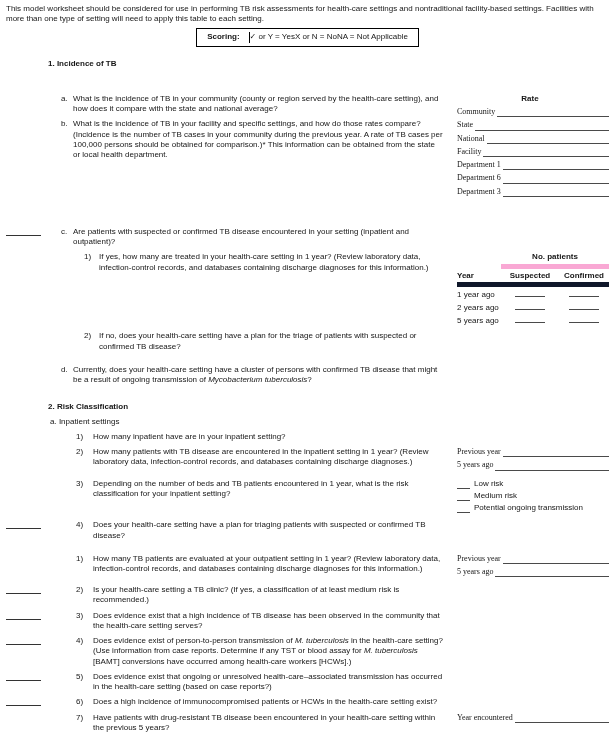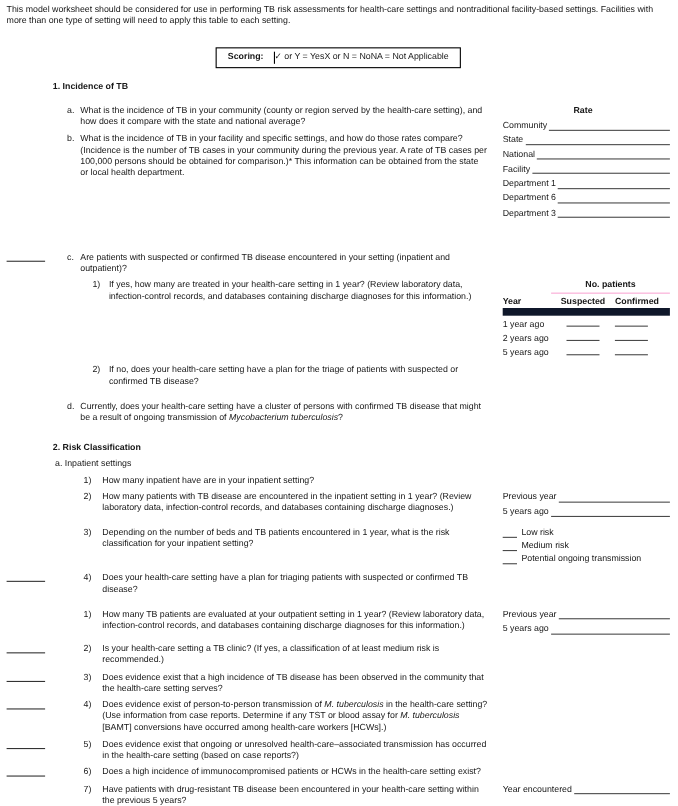--- a/index.html
+++ b/index.html
@@ -1,50 +1,50 @@
 <!DOCTYPE html>
 <html><head>
 <meta charset="utf-8">
 <style>
   *{box-sizing:border-box;margin:0;padding:0;}
   body{background:#fff;font-family:"Liberation Sans","DejaVu Sans",sans-serif;color:#161616;}
   .page{width:616px;min-height:733px;padding:4px 7px 10px 6px;font-size:8px;line-height:1.28;background:#fff;}
-  .intro{margin-bottom:19px;}
+  .intro{margin-bottom:4px;}
   .scoring-wrap{display:flex;justify-content:center;margin-bottom:12px;}
   .scoring-box{border:1px solid #000;display:flex;align-items:center;padding:3px 10px;gap:0;}
   .scoring-label{font-weight:bold;padding-right:9px;border-right:1px solid #000;}
   .content{padding-left:42px;}
   .row{display:flex;margin-bottom:5px;position:relative;}
   .left{flex:1;min-width:0;}
   .right{width:160px;flex:none;padding-left:8px;}
   .sec-title{font-weight:bold;margin-bottom:4px;}
-  .sec-title.big-gap{margin-bottom:12px;}
+  .sec-title.big-gap{margin-bottom:25px;}
   .sub-title{margin-left:2px;}
   .q-letter{display:flex;margin-left:13px;}
   .q-letter>.marker{width:12px;flex:none;}
   .q-num1{display:flex;margin-left:36px;}
   .q-num1>.marker{width:15px;flex:none;}
   .q-num2{display:flex;margin-left:28px;}
   .q-num2>.marker{width:17px;flex:none;}
   .qtext{flex:1;padding-right:6px;}
   .mb5{margin-bottom:5px;}
   .left-blank{position:absolute;left:-42px;top:8px;width:35px;border-bottom:1px solid #333;height:1px;}
   .g22{height:22px;}
   .g12{height:12px;}
   .g8{height:8px;}
   .rate-title{font-weight:bold;text-align:center;margin:0 6px 3px 0;}
-  .fill-row{display:flex;align-items:center;margin-bottom:3px;}
+  .fill-row{display:flex;align-items:flex-end;margin-bottom:3px;font-family:Liberation Serif, serif;}
   .fill-row .lbl{flex:none;padding-right:2px;white-space:nowrap;}
   .fill-line{flex:1;border-bottom:1px solid #4a4a4a;height:9px;}
-  .np-title{display:block;font-weight:bold;text-align:center;margin-left:44px;border-bottom:1px solid #f9a8d4;padding-bottom:1px;}
-  .np-head{display:flex;font-weight:bold;border-bottom:7px solid #0f172a;padding:2px 0 1px;}
+  .np-title{display:block;font-weight:bold;text-align:center;margin-left:44px;border-bottom:5px solid #f9a8d4;padding-bottom:1px;}
+  .np-head{display:flex;font-weight:bold;border-bottom:5px solid #0f172a;padding:2px 0 1px;}
   .np-row{display:flex;padding-top:3px;}
   .col-year{width:44px;flex:none;}
   .col-s{width:58px;flex:none;text-align:center;}
-  .col-c{width:50px;flex:none;}
+  .col-c{width:50px;flex:none;text-align:center;}
   .np-blank{display:inline-block;width:30px;border-bottom:1px solid #4a4a4a;height:7px;}
   .risk-row{display:flex;align-items:flex-end;margin-bottom:2px;text-align:right;}
   .risk-blank{width:13px;flex:none;border-bottom:1px solid #4a4a4a;height:8px;margin-right:4px;}
   i{font-style:italic;}
 </style>
 </head>
 <body>
 
 <div class="page">
 

